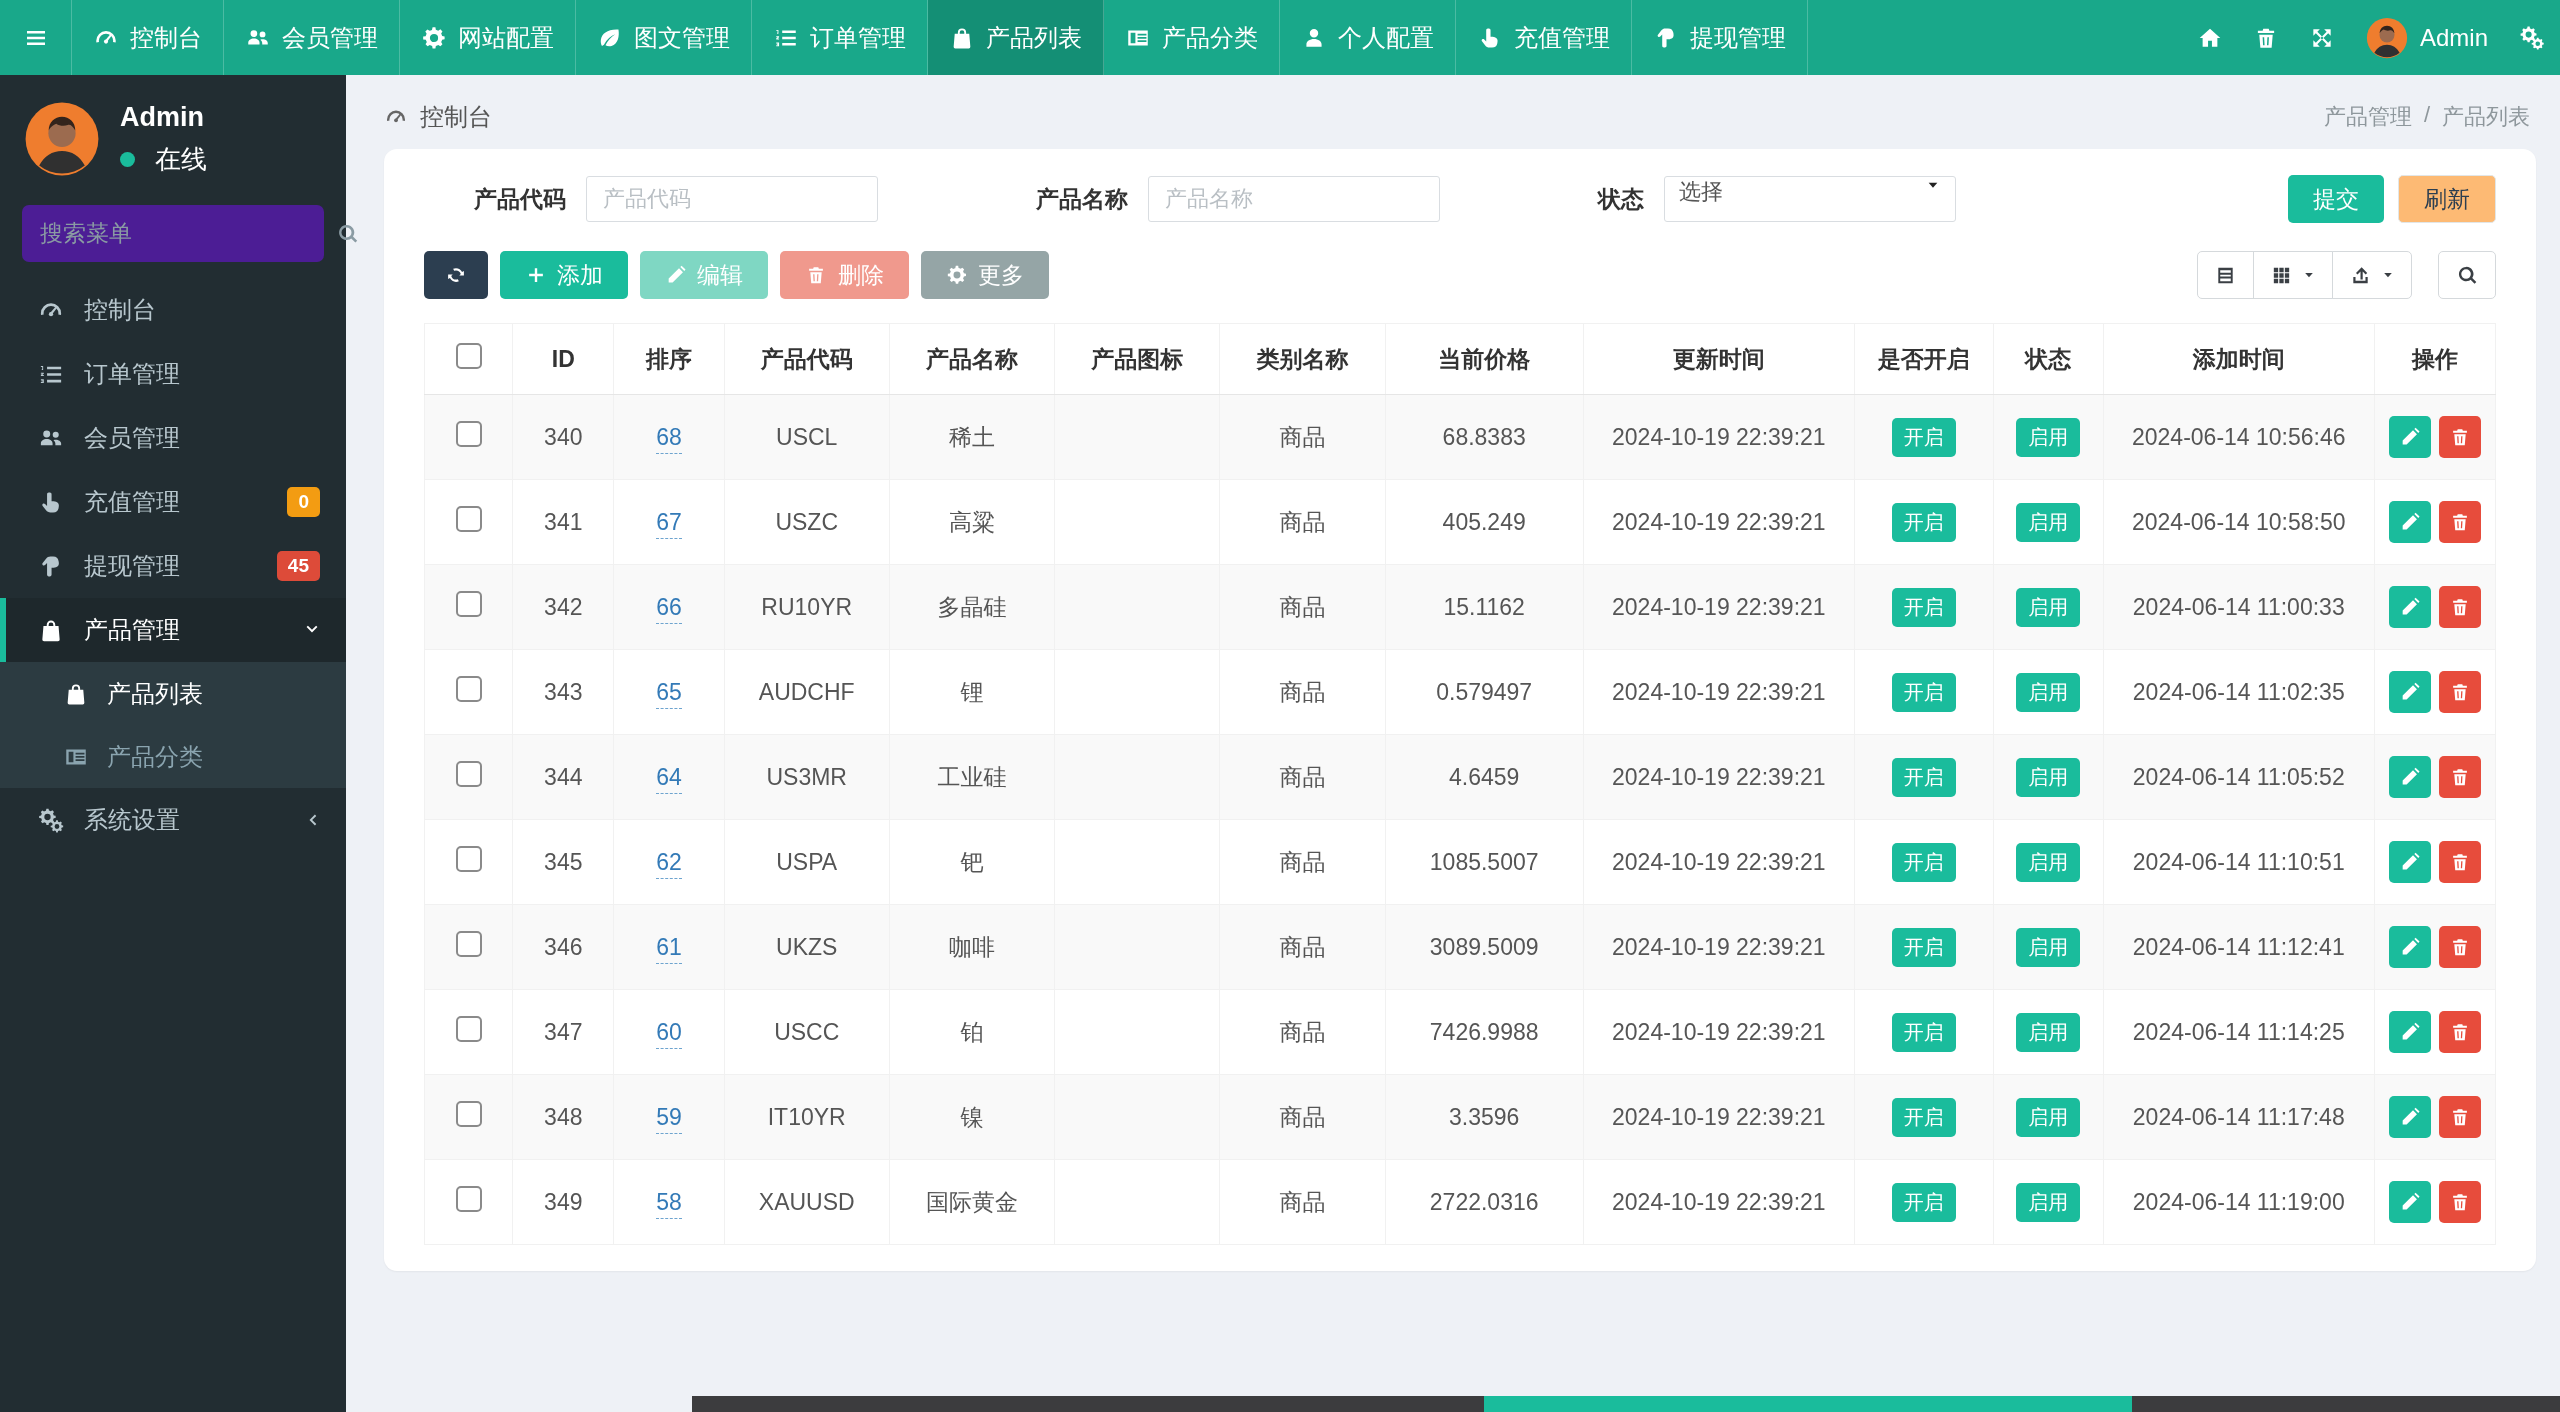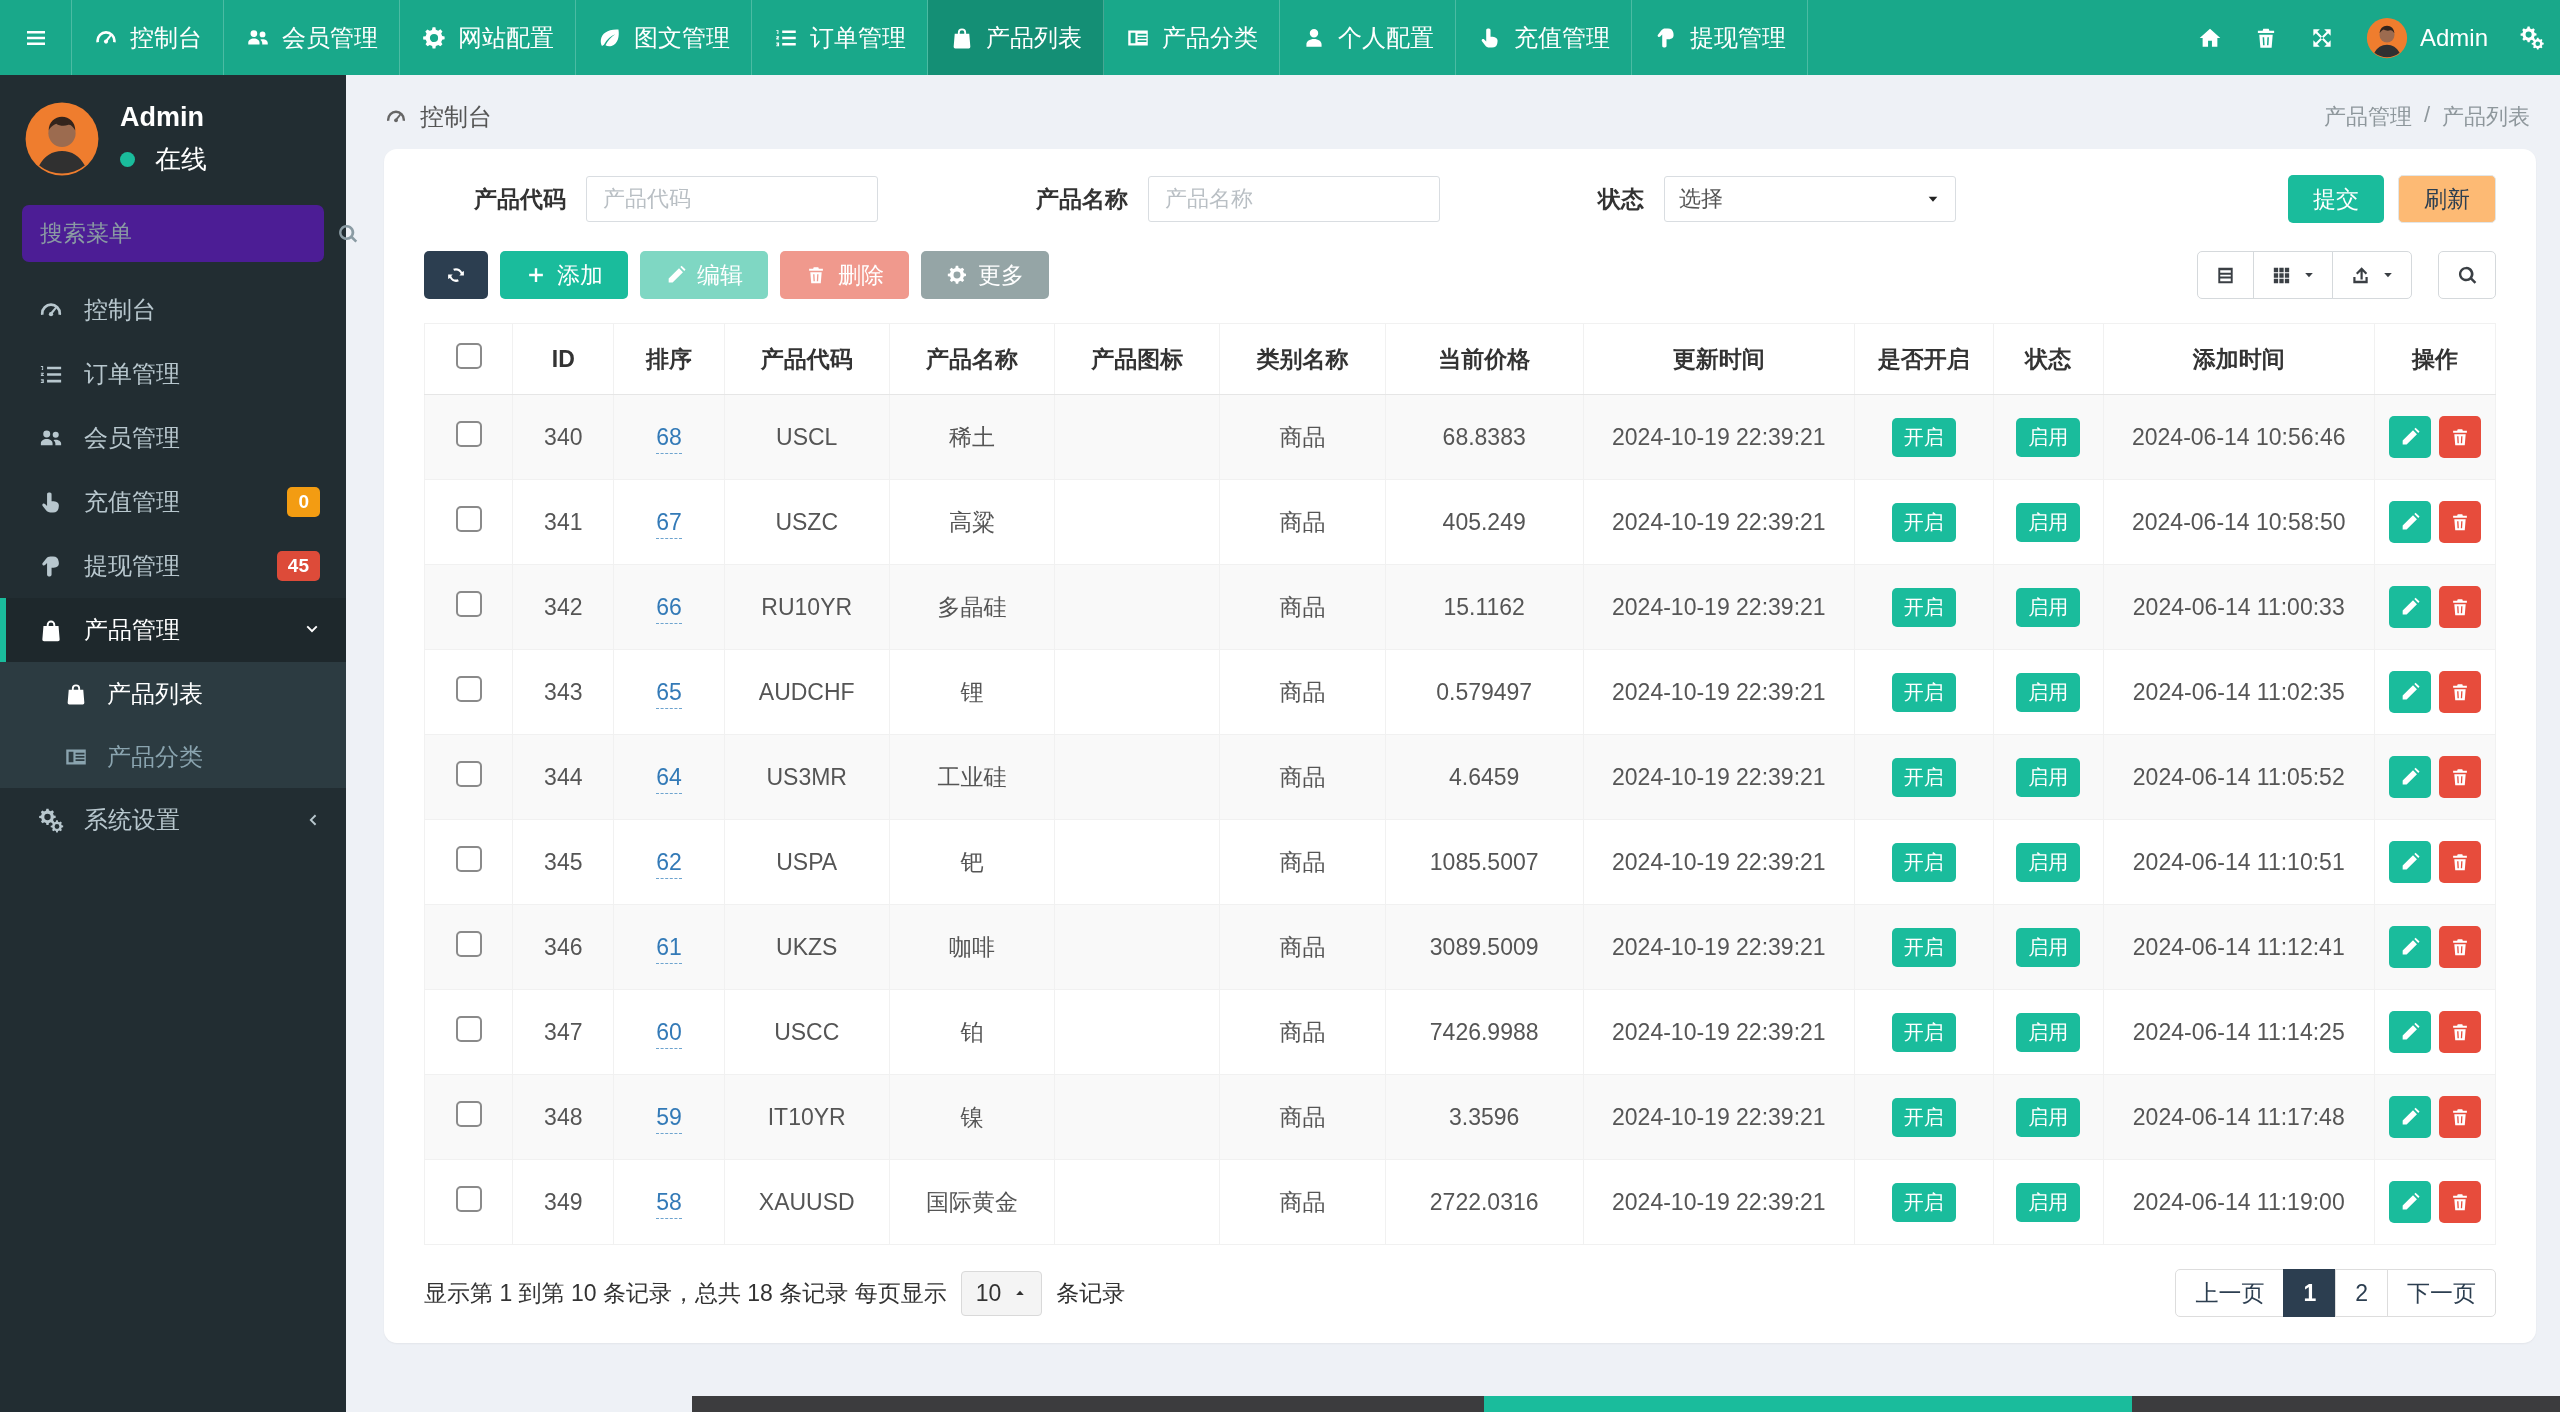--- a/index.html
+++ b/index.html
@@ -54,21 +54,21 @@
   .crumb-path { color:#8e979c; font-size:22px; display:flex; gap:12px; }
   .panel { margin:16px 24px 0 38px; background:#fff; border-radius:13px; box-shadow:0 1px 2px rgba(0,0,0,.05); padding:26px 40px 26px; }
 
   
   .filter-row { display:flex; align-items:center; padding-left:50px; }
   .fgroup { display:flex; align-items:center; margin-right:158px; }
   .fgroup:nth-child(3){ margin-right:0; }
   .flabel { font-size:23px; font-weight:bold; color:#333; margin-right:20px; white-space:nowrap; }
   .finput { width:292px; height:46px; border:1px solid #d9dde1; border-radius:3px; padding:0 16px; font-size:22px; color:#555; font-family:inherit; outline:none; }
   .finput::placeholder { color:#b9bfc4; }
-  .fselect { width:292px; height:46px; border:1px solid #d9dde1; border-radius:3px; padding:0 14px; font-size:22px; color:#555; display:flex; align-items:center; cursor:pointer; background:#fff; }
+  .fselect { width:292px; height:46px; border:1px solid #d9dde1; border-radius:3px; padding:0 14px; font-size:22px; color:#555; display:flex; align-items:flex-start; cursor:pointer; background:#fff; }
   .fselect .ic { margin-left:auto; width:16px; height:16px; color:#222; }
   .filter-actions { margin-left:auto; display:flex; gap:14px; }
   .btn { height:48px; border:none; border-radius:5px; font-size:23px; font-family:inherit; display:inline-flex; align-items:center; gap:10px; padding:0 25px; cursor:pointer; color:#fff; }
   .btn .ic { width:22px; height:22px; }
   .btn-submit { background:#1abc9c; }
   .btn-refresh { background:#fdba74; color:#2c3e50; border:1px solid #e2e6e7; }
 
   
   .toolbar-row { margin-top:28px; display:flex; align-items:center; gap:12px; }
   .btn-dark { background:#2c3e50; width:64px; justify-content:center; padding:0; }
@@ -814,36 +814,18 @@
                 <span class="ic">
                   <svg viewBox="0 0 24 24" fill="currentColor" fill-rule="evenodd">
                     <path d="M9.5 3.5h5l.6 1.7h4.4v2.1H4.5V5.2h4.4zM5.8 9h12.4l-1 12H6.8zm3.1 2.2.4 7.6h1.4l-.4-7.6zm4.4 0-.4 7.6h1.4l.4-7.6z"></path>
                   </svg>
                 </span>
               </button></td>
           </tr>
         </tbody>
     </table>
 
-    <div class="grid-footer">
-      <span>显示第 1 到第 10 条记录，总共 18 条记录 每页显示</span>
-      <span class="page-size">
-        <span>10</span>
-        <span class="ic">
-            <svg viewBox="0 0 24 24" fill="currentColor" fill-rule="evenodd">
-              <path d="M5.5 15.5h13L12 8z"></path>
-            </svg>
-          </span>
-      </span>
-      <span>条记录</span>
-      <div class="pagination" id="pagination">
-          <div class="page-li">上一页</div>
-          <div class="page-li active">1</div>
-          <div class="page-li">2</div>
-          <div class="page-li">下一页</div>
-        </div>
-    </div>
   </div>
 
   <div class="bottom-strip">
     <div class="strip-accent"></div>
   </div>
 </div>
 
 </body></html>

